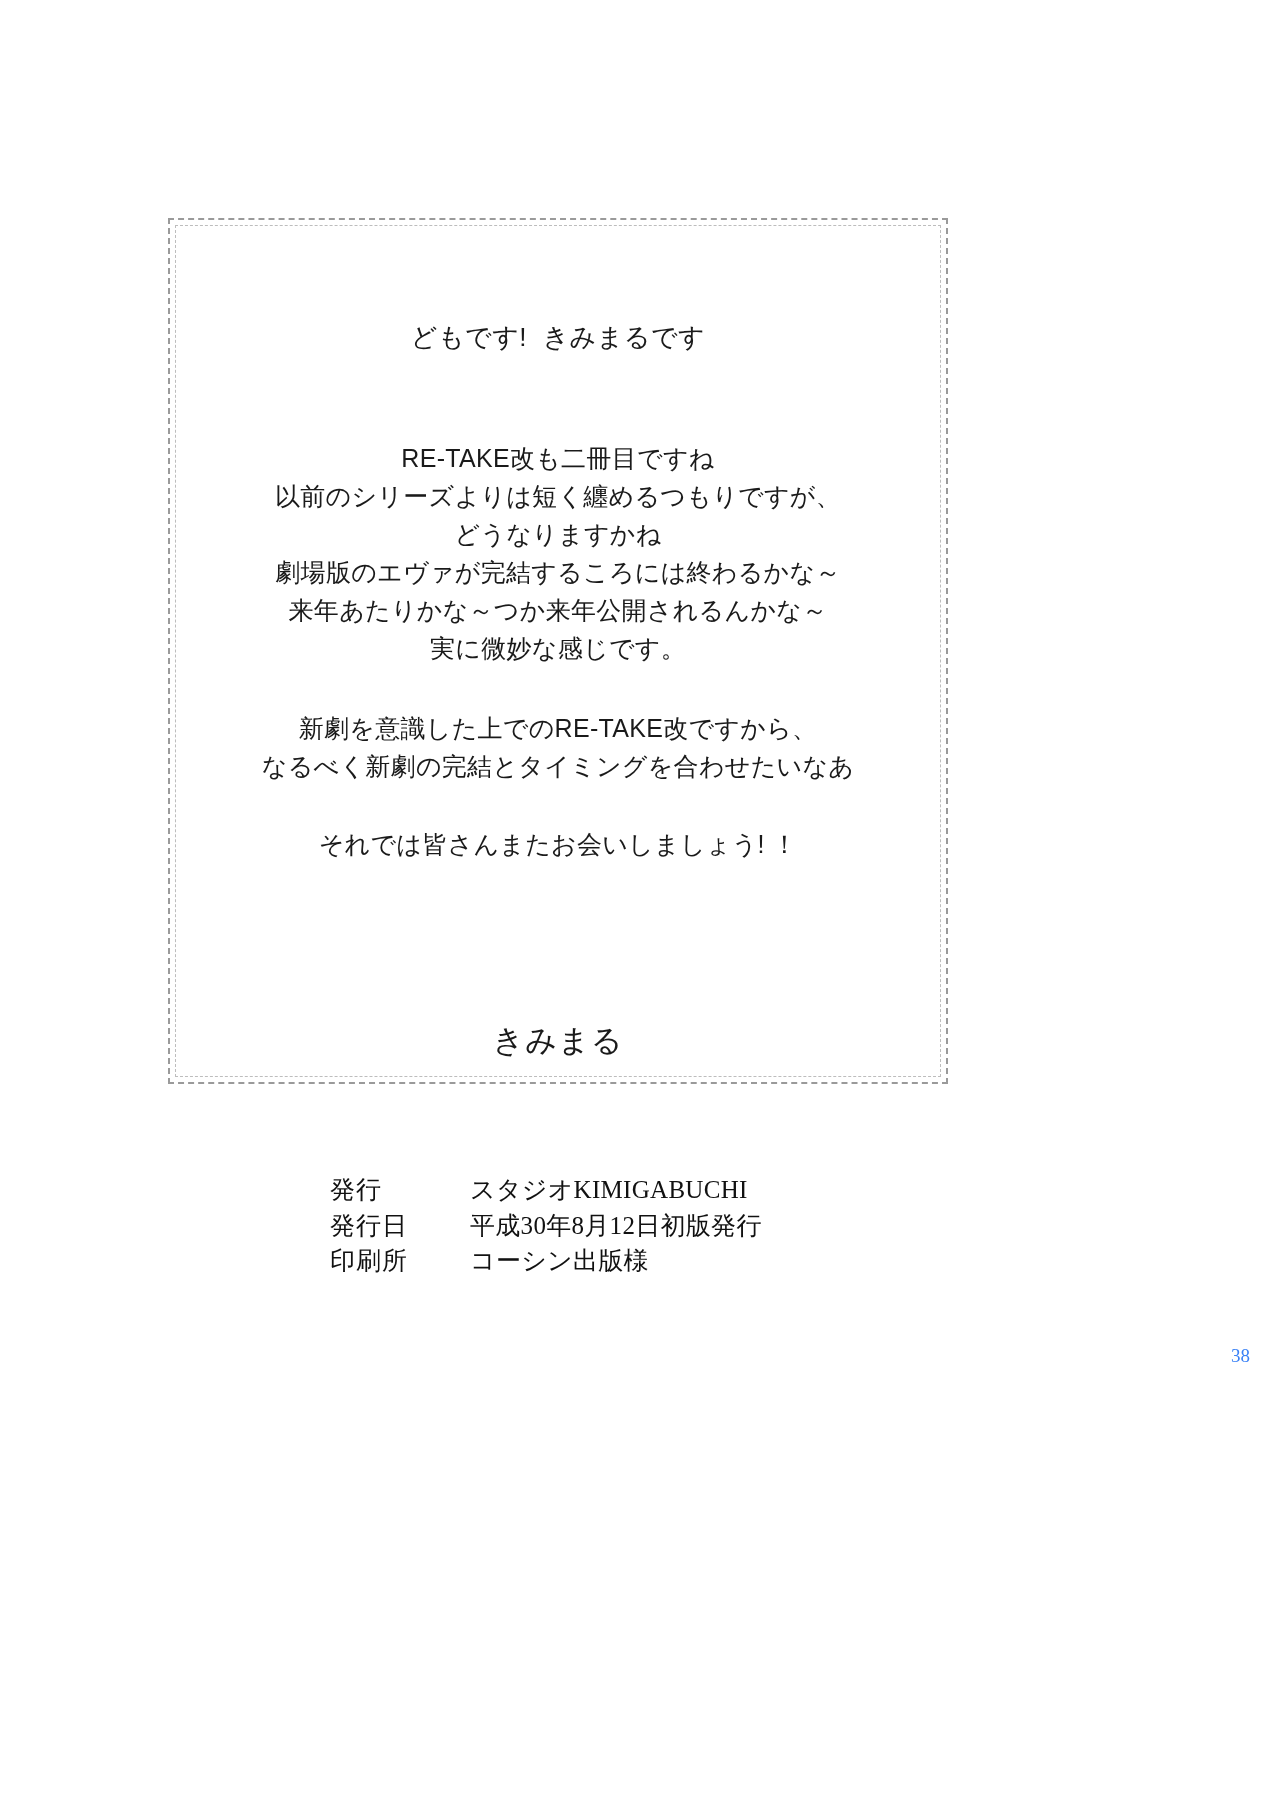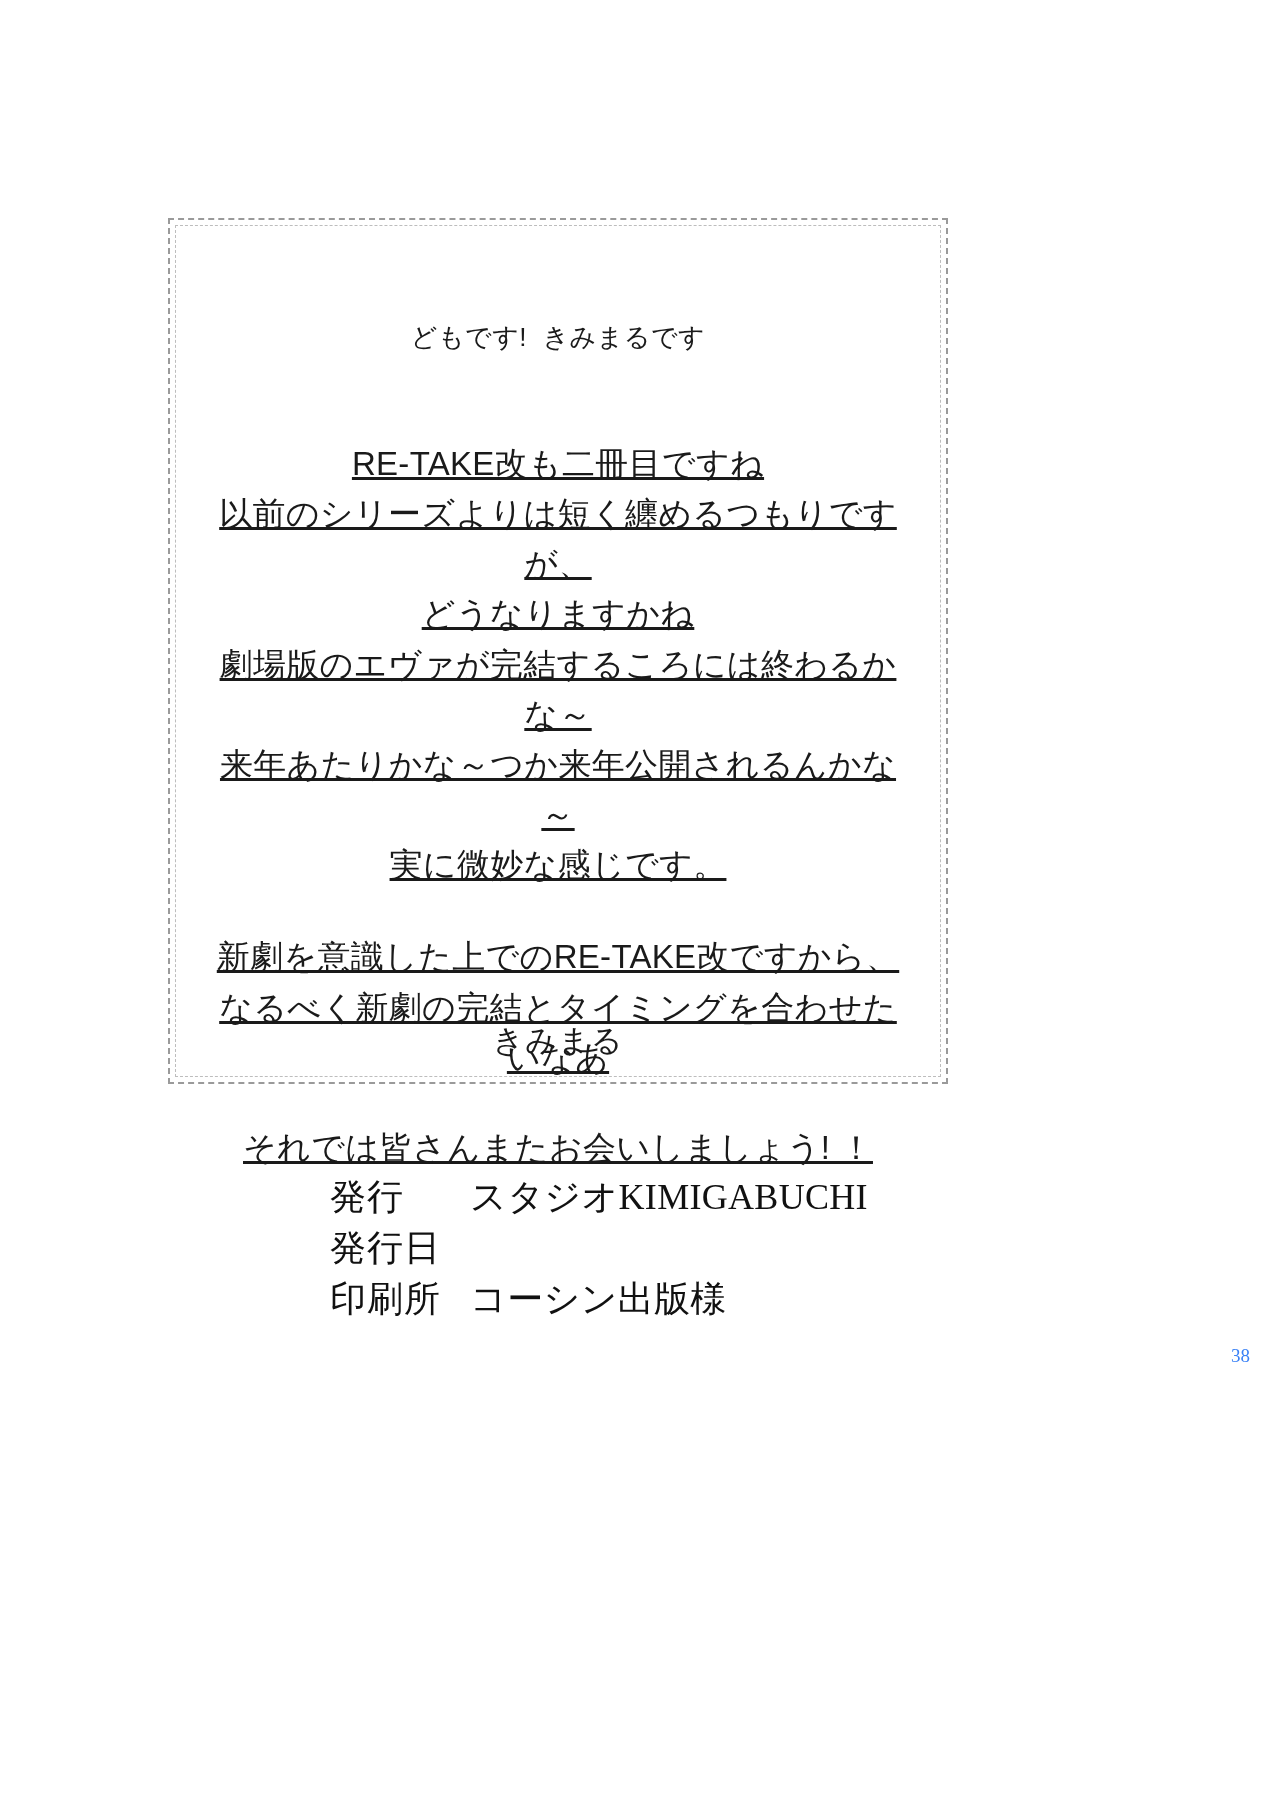--- a/index.html
+++ b/index.html
@@ -51,46 +51,45 @@
 
   .aw-heading {
     font-size: 26px;
     line-height: 1.5;
     letter-spacing: 0.5px;
     margin: 0 0 82px 0;
     white-space: pre;
   }
 
   .aw-para {
-    font-size: 33px;
+    font-size: 25px;
     line-height: 1.52;
     letter-spacing: 0.3px;
     margin: 0 0 40px 0;
     white-space: pre-line;
-    text-decoration: underline;
   }
   .aw-para.tight { margin-bottom: 42px; }
 
   .aw-signature {
     position: absolute;
     left: 0;
     right: 0;
     bottom: 22px;
     text-align: center;
     font-size: 31px;
     letter-spacing: 1px;
   }
 
   
   .colophon {
     position: absolute;
     left: 330px;
     top: 1172px;
     font-family: "Liberation Serif", serif;
-    font-size: 36px;
+    font-size: 25px;
     line-height: 1.42;
     color: #111111;
     white-space: nowrap;
   }
   .colophon-row {
     display: flex;
     align-items: baseline;
   }
   .col-label {
     display: inline-block;
@@ -132,20 +131,21 @@
     <div class="aw-signature">きみまる</div>
   </div>
 
   <div class="colophon">
     <div class="colophon-row">
       <span class="col-label">発行</span>
       <span class="col-value">スタジオKIMIGABUCHI</span>
     </div>
     <div class="colophon-row">
       <span class="col-label">発行日</span>
+      <span class="col-value">平成30年8月12日初版発行</span>
     </div>
     <div class="colophon-row">
       <span class="col-label">印刷所</span>
       <span class="col-value">コーシン出版様</span>
     </div>
   </div>
 
   <div class="page-number">38</div>
 
 </div>

